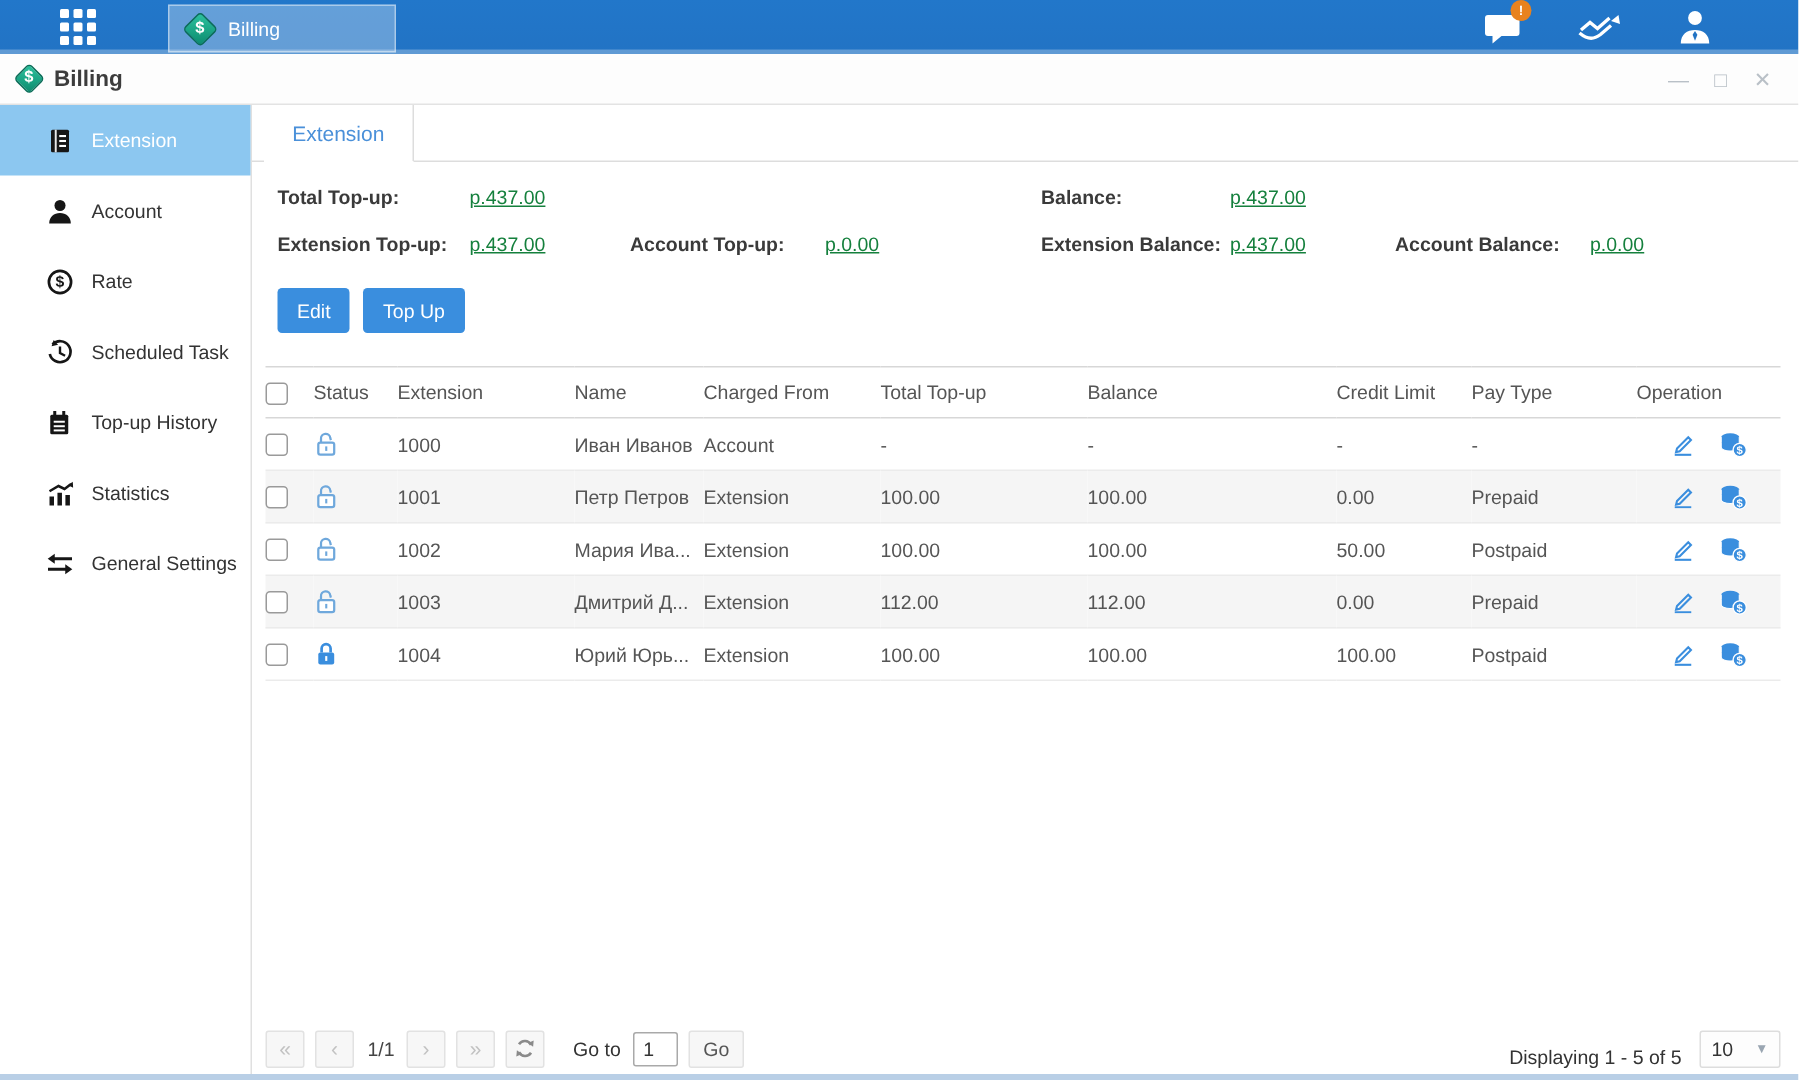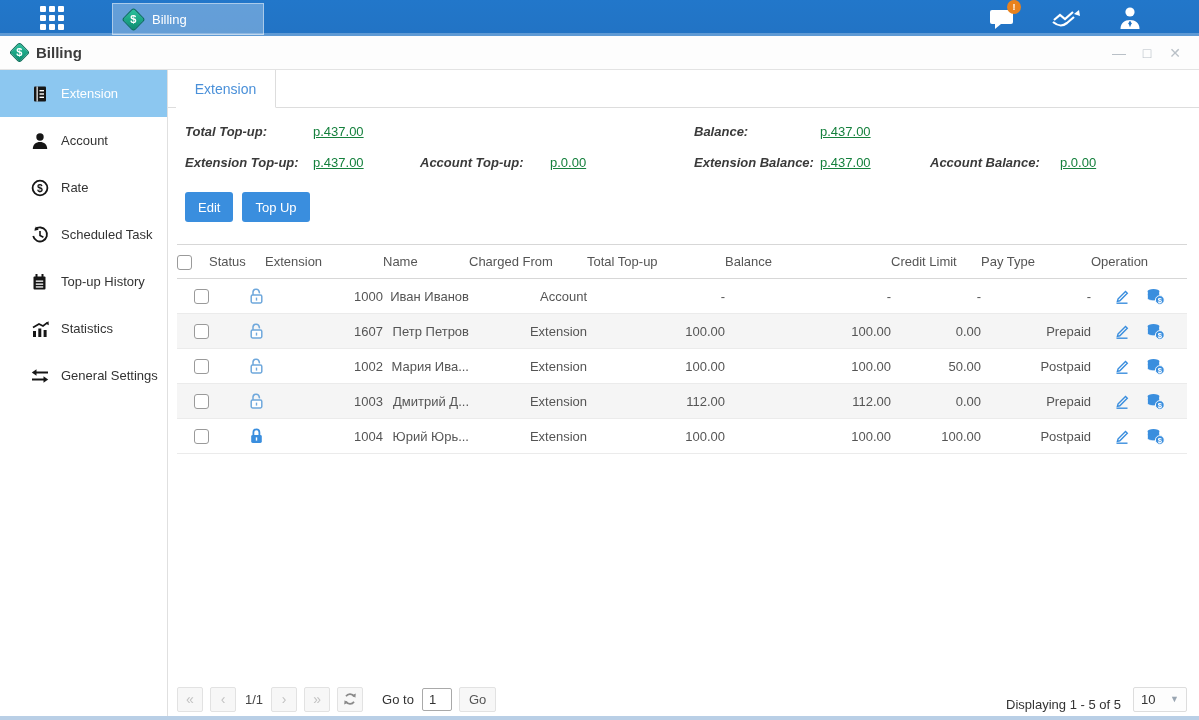--- a/index.html
+++ b/index.html
@@ -48,36 +48,36 @@
 
   
   .tabstrip { height:38px; border-bottom:1px solid #ddd; display:flex; padding-left:8px; }
   .tab { width:100px; text-align:center; line-height:38px; font-size:14px; color:#4a90d9;
          background:#fff; border-right:1px solid #ddd; margin-bottom:-1px; border-bottom:1px solid #fff; cursor:pointer; }
 
   
   .summary { margin-top:8px; display:grid; font-size:13px;
              grid-template-columns:17px 128px 107px 130px 144px 126px 110px 130px 1fr;
              grid-auto-rows:31px; align-items:center; }
-  .summary .lab { font-weight:bold; color:#3a3a3a;font-style:italic; }
+  .summary .lab { font-weight:bold; color:#3a3a3a; }
   .summary .val { color:#15803d;text-decoration:underline; }
   .c2{grid-column:2} .c3{grid-column:3} .c4{grid-column:4} .c5{grid-column:5}
   .c6{grid-column:6} .c7{grid-column:7} .c8{grid-column:8} .c9{grid-column:9}
   .r1{grid-row:1} .r2{grid-row:2}
 
   
   .actions { margin:14px 0 0 17px; display:flex; gap:9px; }
   .btn-blue { background:#3a8ede; color:#fff; border:none; font-size:13px; height:30px;
               padding:0 13px; border-radius:3px; cursor:pointer; font-family:inherit; }
 
   
   table.grid { margin:22px 0 0 9px; width:1010px; border-collapse:collapse; table-layout:fixed; font-size:13px; }
   table.grid th { font-weight:normal; color:#555; height:34px;
                   border-top:1px solid #d7d7d7; border-bottom:1px solid #d7d7d7; text-align:left; }
-  table.grid td { height:35px; color:#555; text-align:right; border-bottom:1px solid #ebebeb; }
+  table.grid td { height:35px; color:#555; text-align:left; border-bottom:1px solid #ebebeb; }
   table.grid tbody tr:nth-child(even) { background:#f5f5f5; }
   .cb { width:15px; height:15px; border:1px solid #9a9a9a; border-radius:3px; background:#fff;
         display:inline-block; vertical-align:middle; cursor:pointer; }
   .status-wrap svg { vertical-align:middle; }
   .status-wrap .locked-svg { display:none; }
   .status-wrap.locked .locked-svg { display:inline; }
   .op-icons { display:flex; justify-content:center; gap:16px; align-items:center; }
   .op-icons span { cursor:pointer; display:flex; }
 
   
@@ -331,21 +331,21 @@
                 </div>
               </td>
             </tr>
             <tr>
               <td><span class="cb"></span></td>
               <td><span class="status-wrap unlocked"><svg class="unlocked-svg" width="17" height="18" viewBox="0 0 17 18">
                     <path d="M5 8 V5.6 a3.1 3.1 0 0 1 6.2 -0.6 L11.6 6.4" fill="none" stroke="#6fa8dc" stroke-width="1.5"></path>
                     <rect x="3.2" y="8" width="10.6" height="8" rx="1.4" fill="#fff" stroke="#6fa8dc" stroke-width="1.5"></rect>
                     <rect x="7.8" y="10.6" width="1.4" height="3" fill="#6fa8dc"></rect>
                   </svg></span></td>
-              <td>1607</td>
+              <td>1001</td>
               <td>Петр Петров</td>
               <td>Extension</td>
               <td>100.00</td>
               <td>100.00</td>
               <td>0.00</td>
               <td>Prepaid</td>
               <td>
                 <div class="op-icons">
                   <span>
                     <svg width="16" height="16" viewBox="0 0 16 16">

